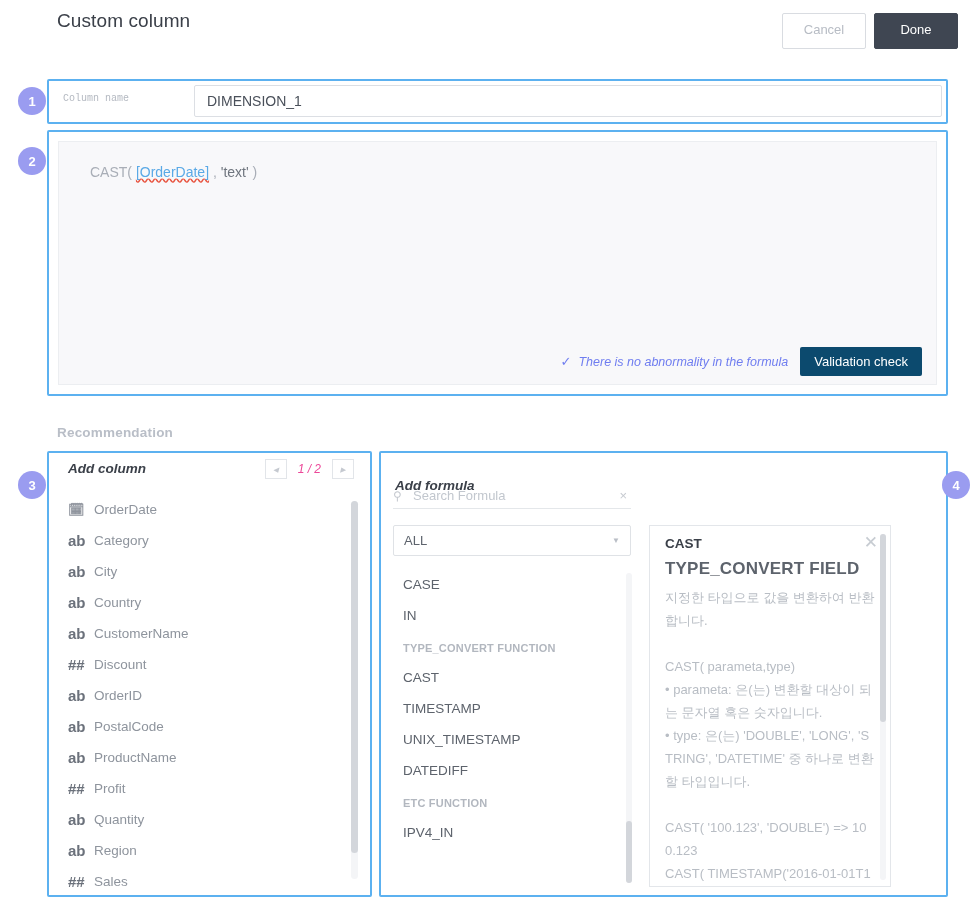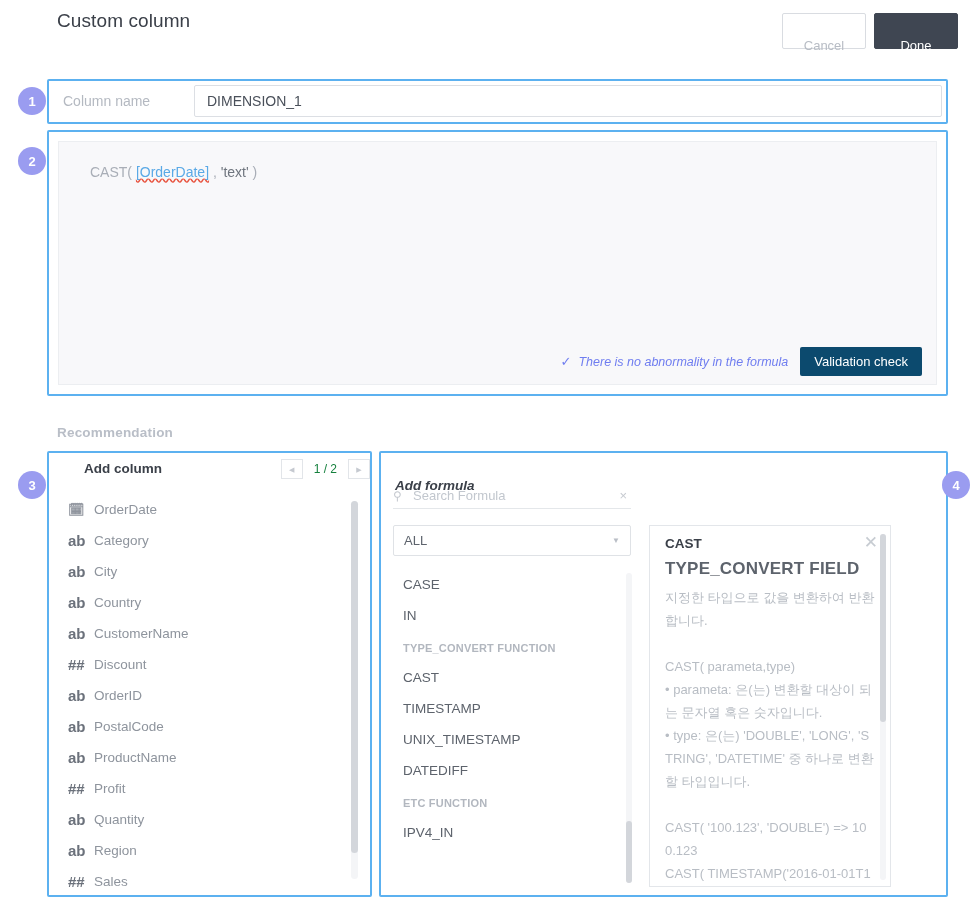--- a/index.html
+++ b/index.html
@@ -12,21 +12,21 @@
   .page { position: relative; width: 980px; height: 903px; background:#fff; }
 
   
   .header { position:absolute; left:0; top:0; width:980px; height:66px; }
   .page-title {
     position:absolute; left:57px; top:10px;
     font-size:19px; color:#3b4049; letter-spacing:.1px;
   }
   .hdr-btns { position:absolute; right:22px; top:13px; display:flex; gap:8px; }
   .btn {
-    height:36px; min-width:84px; padding:16px 16px;
+    height:36px; min-width:84px; padding:0 16px;
     font-size:13px; line-height:32px; text-align:center;
     border-radius:2px; cursor:pointer; white-space:nowrap;
   }
   .btn-cancel { background:#fff; border:1px solid #d9dce1; color:#b7bcc4; }
   .btn-done   { background:#3f4652; border:1px solid #3f4652; color:#fff; }
 
   
   .hl { position:absolute; border:2px solid #5cb1f0; border-radius:2px; }
 
   
@@ -34,21 +34,21 @@
     position:absolute; width:28px; height:28px; border-radius:50%;
     background:#9a9cf0; color:#ffffff; font-size:13px; font-weight:bold;
     display:flex; align-items:center; justify-content:center;
     z-index:20;
   }
 
   
   #box-name { left:47px; top:79px; width:901px; height:45px; }
   .name-label {
     position:absolute; left:63px; top:93px;
-    font-size:14px; color:#b4b9c1;
+    font-size:10px; color:#b4b9c1;font-family:Liberation Mono, monospace;
   }
   .name-input {
     position:absolute; left:194px; top:85px; width:748px; height:32px;
     border:1px solid #dcdfe4; border-radius:2px; background:#fff;
     font-size:14px; color:#4a505a; padding:0 12px; line-height:30px;
     font-family:"Liberation Sans", sans-serif;
   }
 
   
   #box-formula { left:47px; top:130px; width:901px; height:266px; }
@@ -87,33 +87,33 @@
     font-size:13.5px; font-weight:bold; color:#b9bec7; letter-spacing:.2px;
   }
 
   
   #box-col { left:47px; top:451px; width:325px; height:446px; }
   .panel-col {
     position:absolute; left:49px; top:453px; width:321px; height:442px;
     background:#fff; overflow:hidden;
   }
   .panel-head {
-    position:absolute; left:16px; top:0; width:100%; height:36px;
+    position:absolute; left:0; top:0; width:100%; height:36px;font-style:italic;
   }
   .panel-title {
     position:absolute; left:19px; top:8px;
     font-size:13.5px; font-weight:bold; color:#3b4049;
   }
   .pager { position:absolute; right:16px; top:6px; display:flex; align-items:center; }
   .pager-btn {
     width:22px; height:20px; border:1px solid #e2e5e9; background:#fff;
     display:flex; align-items:center; justify-content:center; cursor:pointer;
   }
   .pager-btn .tri { font-size:7px; color:#c5c9d0; line-height:1; }
-  .pager-text { font-size:12px; color:#15803d; padding:0 11px;text-align:right; }
+  .pager-text { font-size:12px; color:#ec4899; padding:0 11px;text-align:right; }
 
   .col-list {
     position:absolute; left:0; top:41px; width:321px; height:400px;
     overflow:hidden;
   }
   .col-row {
     display:flex; align-items:center; height:31px; padding-left:19px; cursor:pointer;
   }
   .type-ico {
     width:26px; font-size:15px; font-weight:bold; color:#6b717b;

